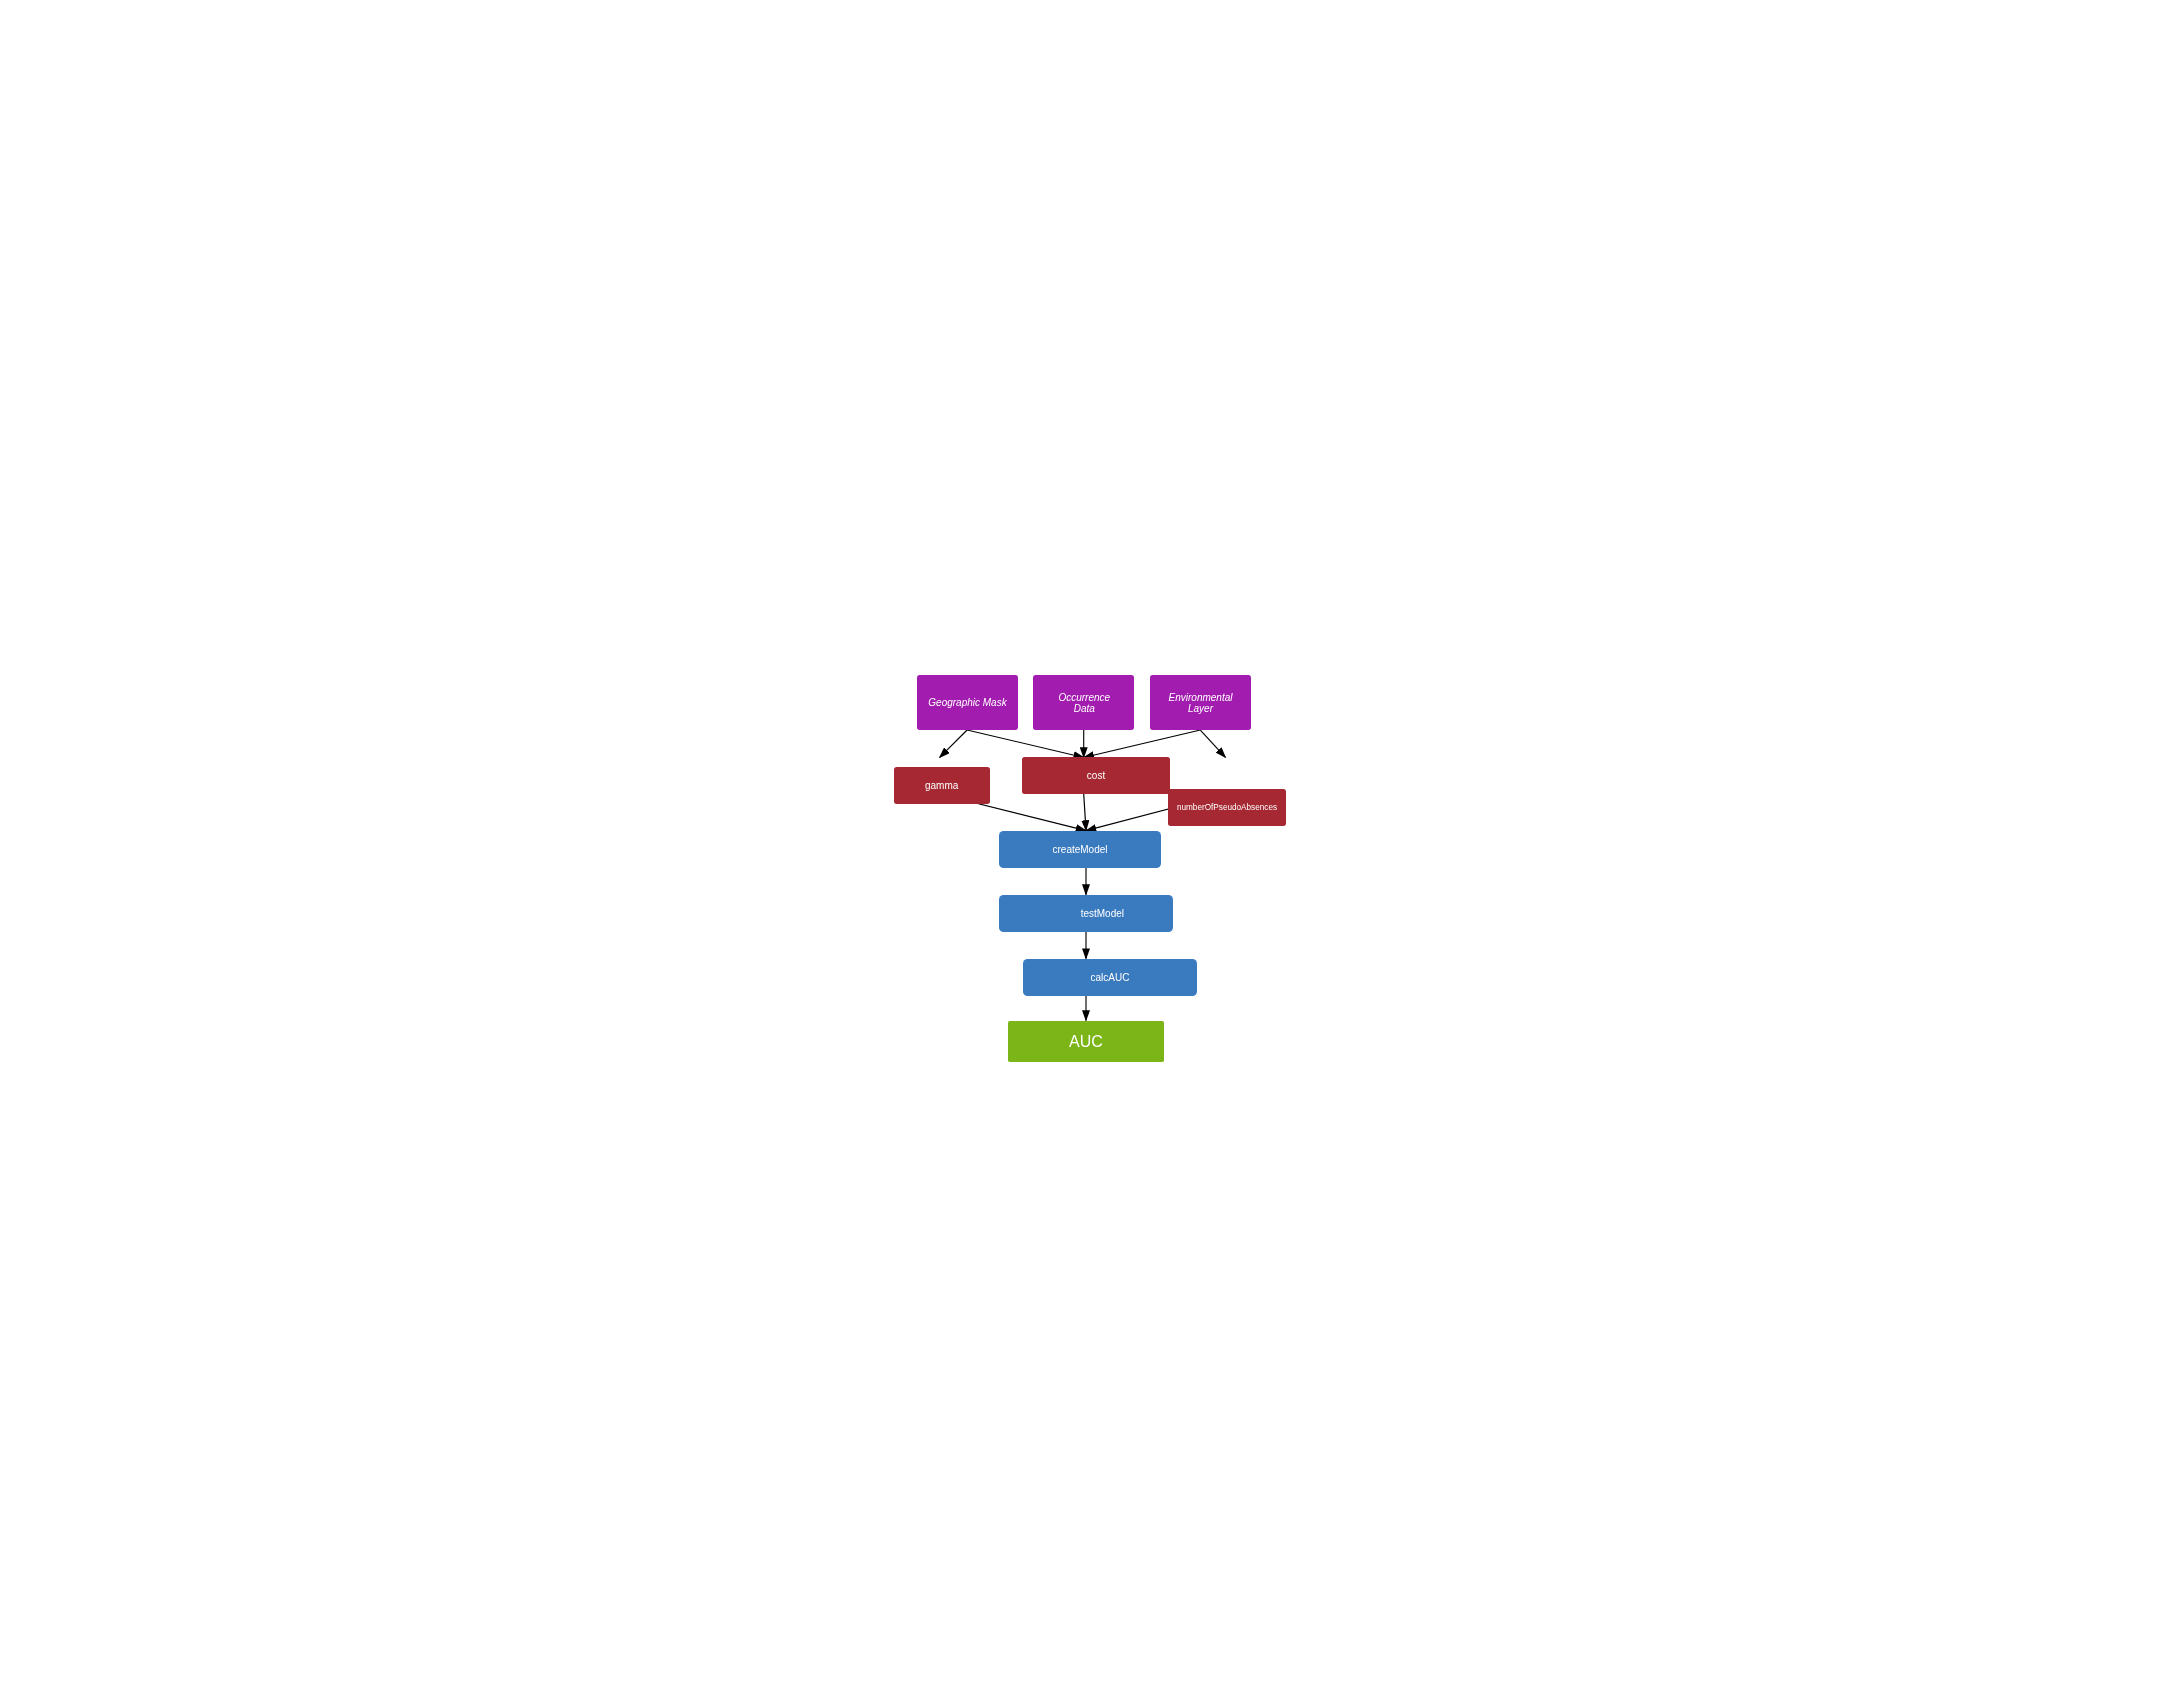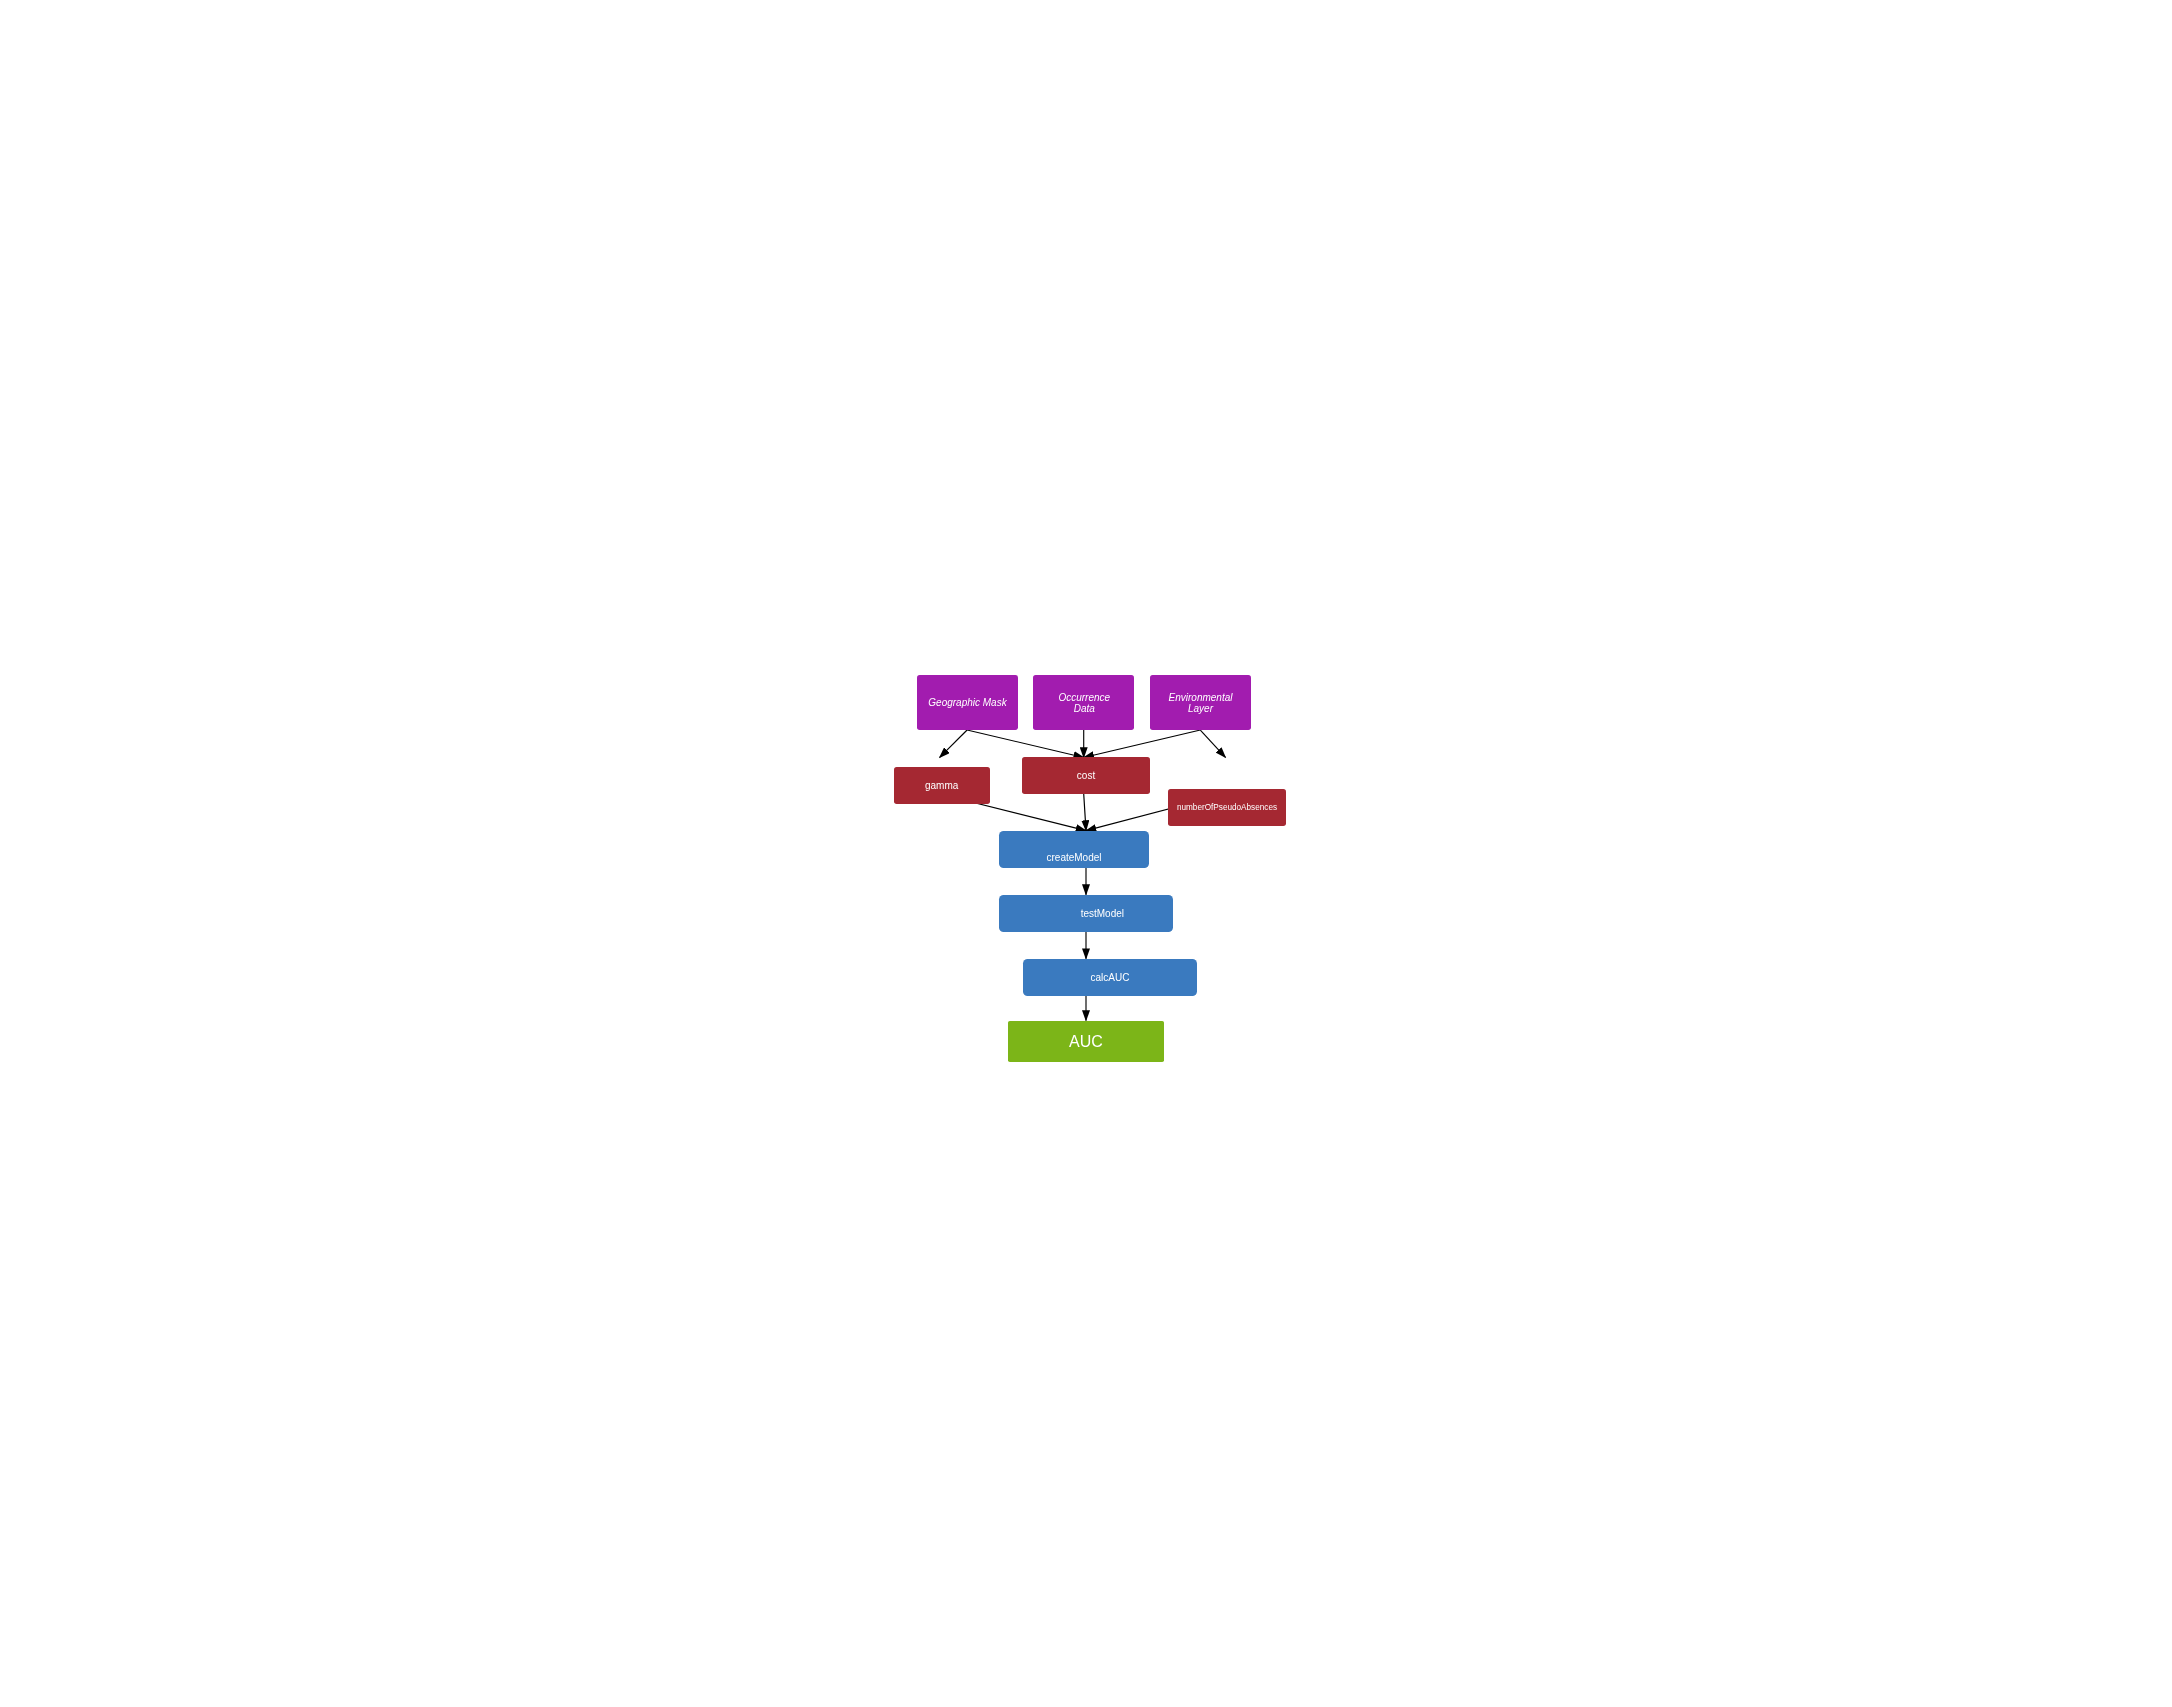--- a/index.html
+++ b/index.html
@@ -90,29 +90,29 @@
   </div>
 
   <div class="node node-purple" style="left:270px; top:9.1px; width:101px; height:55px;">
     <span>Environmental<br>Layer</span>
   </div>
 
   <div class="node node-red" style="left:13.7px; top:101px; width:96px; height:37px;">
     <span>gamma</span>
   </div>
 
-  <div class="node node-red" style="left:142px; top:91px; width:128px; height:37px;">
+  <div class="node node-red" style="left:142px; top:91px; width:148px; height:37px;">
     <span>cost</span>
   </div>
 
   <div class="node node-red" style="left:288px; top:91px; width:118px; height:37px; font-size:8.2px;margin-top:32px;">
     <span>numberOfPseudoAbsences</span>
   </div>
 
-  <div class="node node-blue" style="left:119px; top:165px; width:150px; height:37px;align-items:flex-end;">
+  <div class="node node-blue" style="left:119px; top:165px; width:162px; height:37px;">
     <span>createModel</span>
   </div>
 
   <div class="node node-blue" style="left:119px; top:229px; width:174px; height:37px;padding-left:39px;">
     <span>testModel</span>
   </div>
 
   <div class="node node-blue" style="left:119px; top:293px; width:174px; height:37px;margin-left:24px;">
     <span>calcAUC</span>
   </div>

